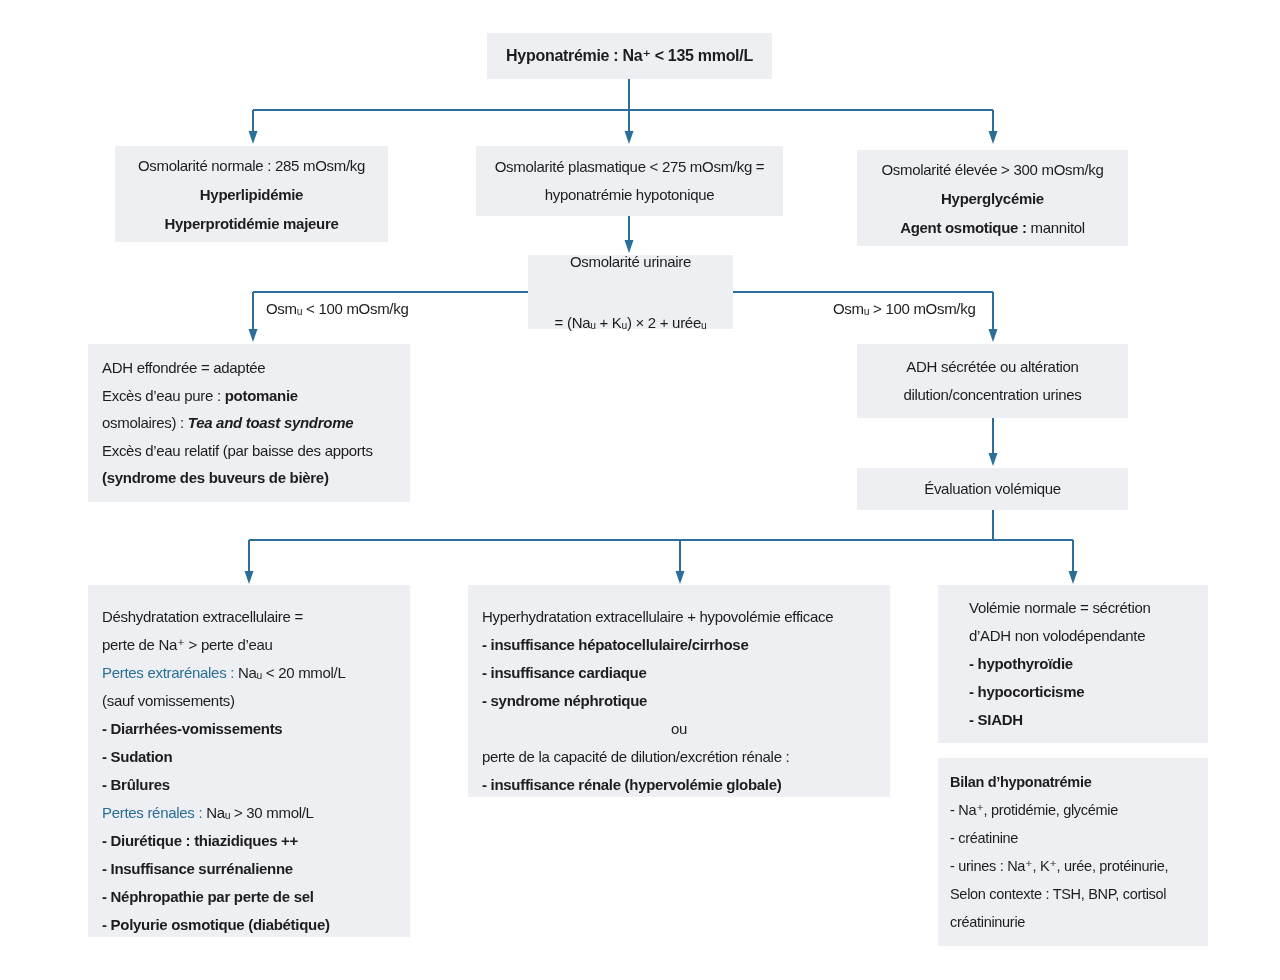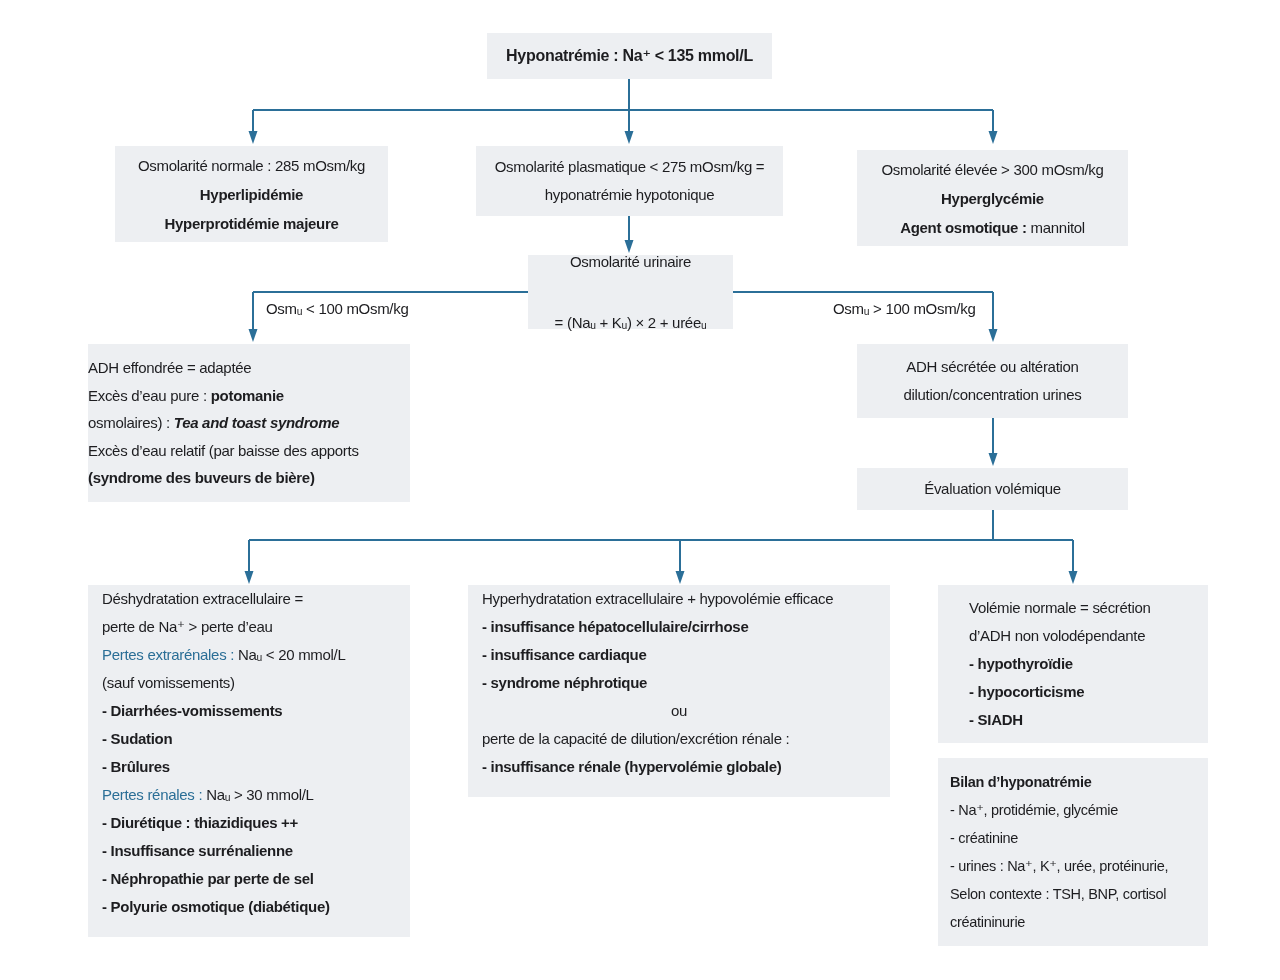--- a/index.html
+++ b/index.html
@@ -18,33 +18,33 @@
   }
   #edges{position:absolute;left:0;top:0;width:1280px;height:980px;pointer-events:none;}
   #edges path.l{stroke:var(--line);stroke-width:2;fill:none;}
   #edges path.a{fill:var(--line);stroke:none;}
   .box{
     position:absolute;background:var(--box-bg);
     font-size:15px;line-height:28px;
     box-sizing:border-box;
   }
   .center{display:flex;flex-direction:column;justify-content:center;align-items:center;text-align:center;}
-  .leftalign{padding:0 14px;text-align:left;}
+  .leftalign{padding:18px 14px;text-align:left;}
   .line{white-space:nowrap;}
   .b{font-weight:700;}
   .bi{font-weight:700;font-style:italic;}
   .accent{color:var(--accent-text);font-weight:400;}
   .edge-label{position:absolute;font-size:15px;white-space:nowrap;}
   
   .n-root{left:487px;top:33px;width:285px;height:46px;font-size:16px;font-weight:700;}
   .n-osmo-normal{left:115px;top:146px;width:273px;height:96px;line-height:29px;}
   .n-osmo-low{left:476px;top:146px;width:307px;height:70px;line-height:28px;}
   .n-osmo-high{left:857px;top:150px;width:271px;height:96px;line-height:29px;}
   .n-osmo-urinaire{left:528px;top:255px;width:205px;height:74px;line-height:29px;gap:32px;}
-  .n-adh-adapted{left:88px;top:344px;width:322px;height:158px;line-height:27.5px;padding:10px 0;}
+  .n-adh-adapted{left:88px;top:344px;width:322px;height:158px;line-height:27.5px;padding:10px 14px;}
   .n-adh-secreted{left:857px;top:344px;width:271px;height:74px;}
   .n-eval{left:857px;top:468px;width:271px;height:42px;}
   .n-deshydratation{left:88px;top:585px;width:322px;height:352px;line-height:28px;}
   .n-hyperhydratation{left:468px;top:585px;width:422px;height:212px;line-height:28px;}
   .n-volemie{left:938px;top:585px;width:270px;height:158px;line-height:28px;padding:9px 31px;}
   .n-bilan{left:938px;top:758px;width:270px;height:188px;line-height:28px;padding:10px 12px;font-size:14.5px;}
   .lbl-osm-low{left:266px;top:300px;}
   .lbl-osm-high{left:833px;top:300px;}
   .ou-center{text-align:center;}
 </style>

